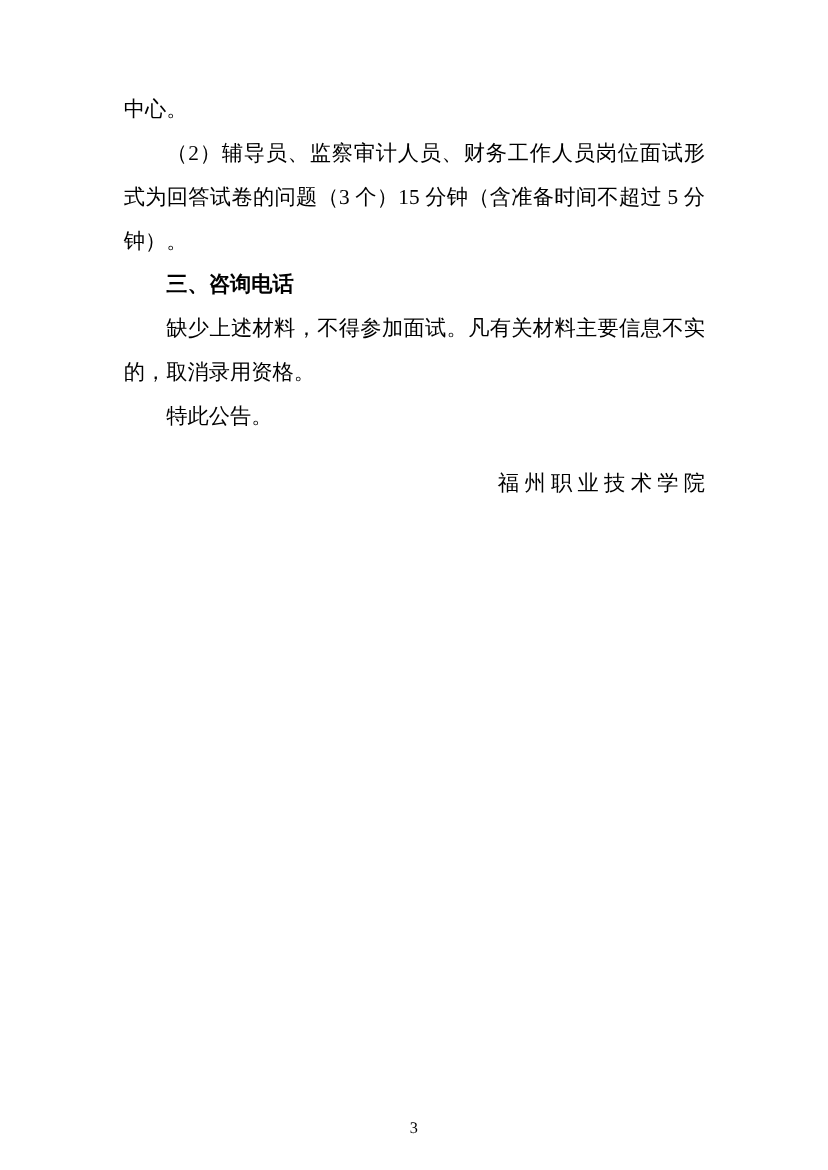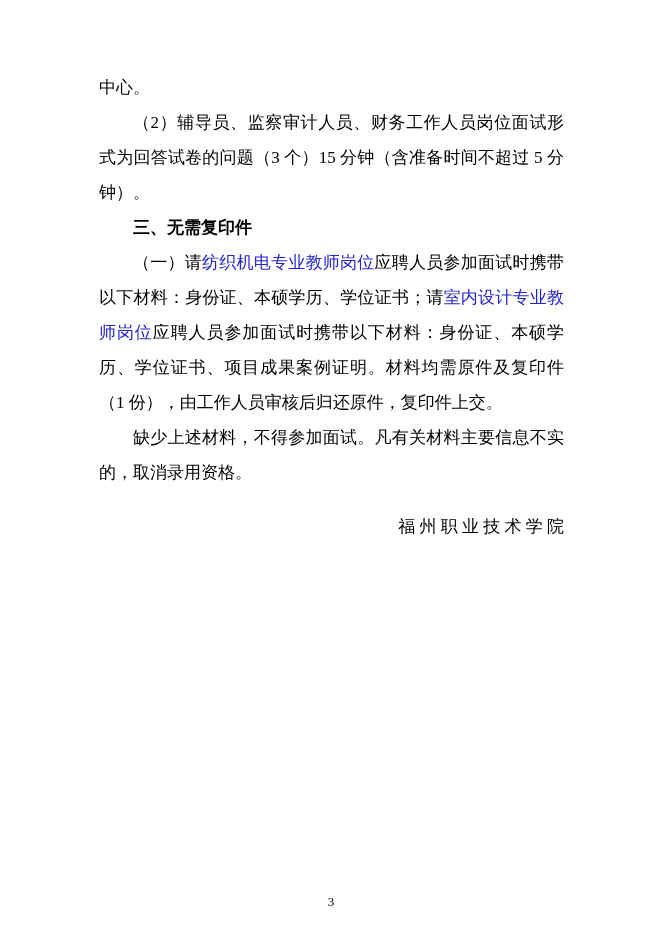--- a/index.html
+++ b/index.html
@@ -62,31 +62,31 @@
 <body style="background: rgb(255, 255, 255); color: rgb(0, 0, 0);">
 
 <div class="page">
 
   <div class="content">
 
     <p class="para no-indent">中心。</p>
 
     <p class="para">（2）辅导员、监察审计人员、财务工作人员岗位面试形式为回答试卷的问题（3 个）15 分钟（含准备时间不超过 5 分钟）。</p>
 
-    <p class="para heading">三、无需复印件</p>
+    <p class="para heading">三、咨询电话</p>
 
-    <p class="para"><span>（一）请</span><span class="link">纺织机电专业教师岗位</span><span>应聘人员参加面试时携带以下材料：身份证、本硕学历、学位证书；请</span><span class="link">室内设计专业教师岗位</span><span>应聘人员参加面试时携带以下材料：身份证、本硕学历、学位证书、项目成果案例证明。材料均需原件及复印件（1 份），由工作人员审核后归还原件，复印件上交。</span></p>
 
 
     <p class="para">缺少上述材料，不得参加面试。凡有关材料主要信息不实的，取消录用资格。</p>
 
 
 
 
 
+    <p class="para">特此公告。</p>
 
     <div class="signature">
       <div class="signature-inner">
         <div class="sig-org">福 州 职 业 技 术 学 院</div>
 
       </div>
     </div>
 
   </div>
 

